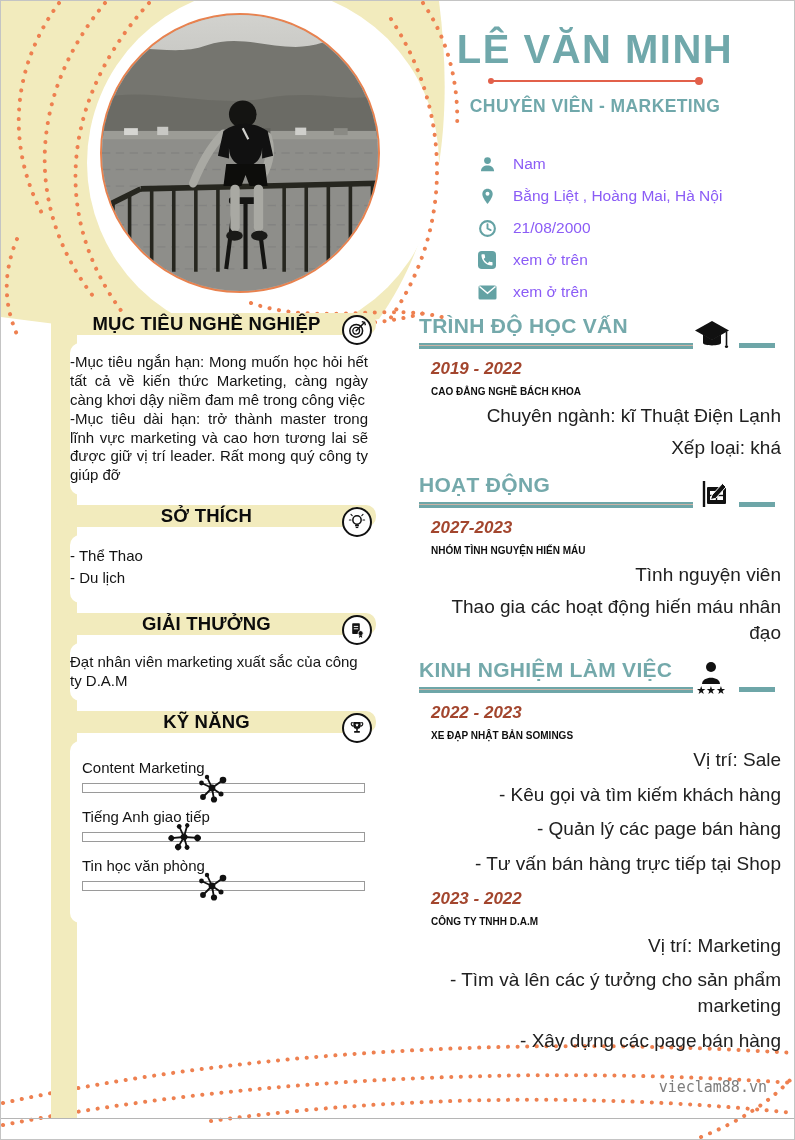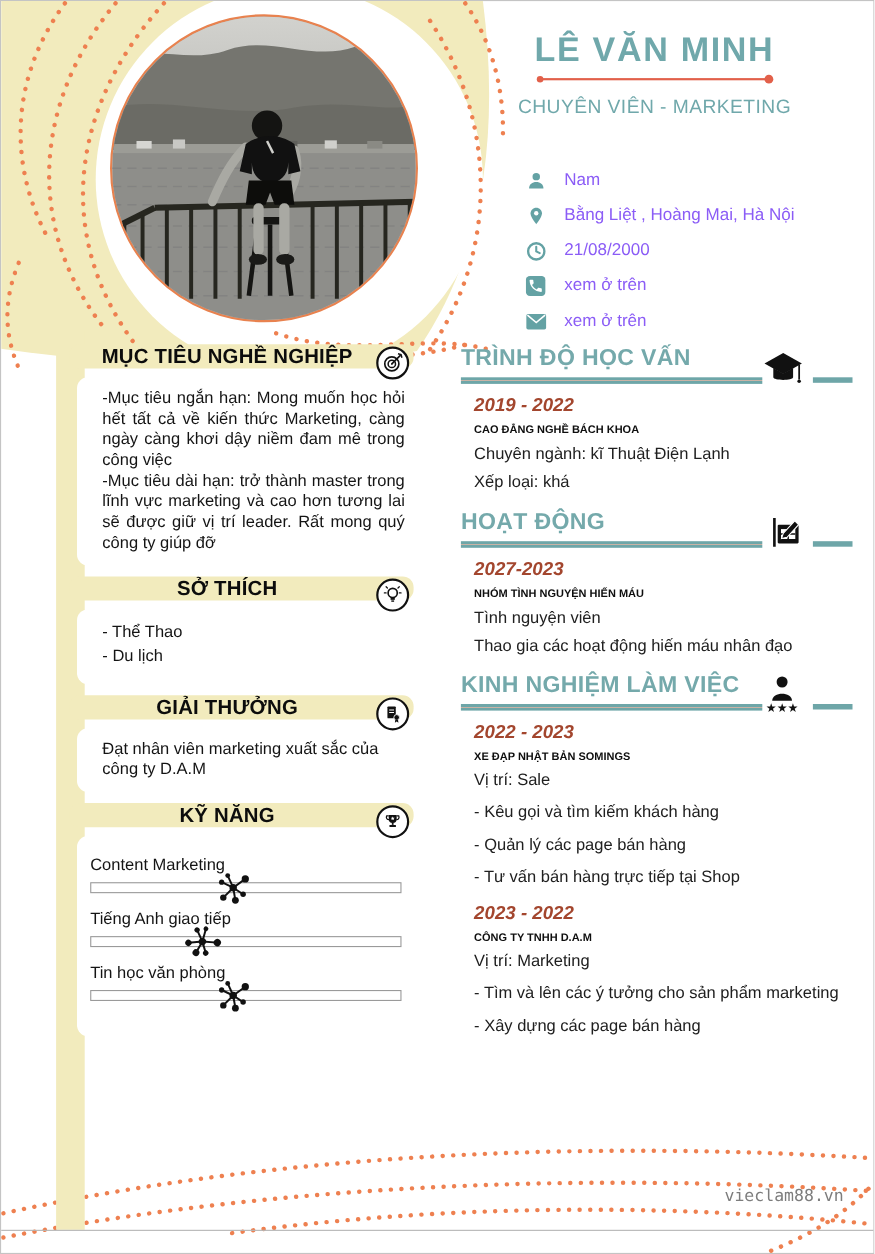--- a/index.html
+++ b/index.html
@@ -5,39 +5,39 @@
   html,body{margin:0;padding:0;background:#fff;}
   .page{position:relative;width:795px;height:1140px;background:#fff;border:1px solid #c4c4c4;
         box-sizing:border-box;overflow:hidden;font-family:"Liberation Sans",sans-serif;color:#1c1c1c;}
   .deco{position:absolute;left:0;top:0;z-index:1;}
   .yellow-strip{position:absolute;left:50px;top:300px;width:26px;height:817px;background:#f2ebbd;z-index:1;}
   .photo-wrap{position:absolute;left:99px;top:12px;width:276px;height:276px;border-radius:50%;
         border:2px solid #e8824f;overflow:hidden;z-index:3;background:#b9b9b5;}
   .photo-svg{width:100%;height:100%;display:block;}
   
   .header-block{position:absolute;left:408px;top:26px;width:372px;text-align:center;z-index:3;}
-  .name{font-size:31px;font-weight:bold;color:#70a8ab;letter-spacing:1.5px;}
+  .name{font-size:40px;font-weight:bold;color:#70a8ab;letter-spacing:1.5px;}
   .name-underline{position:relative;width:208px;height:2px;background:#e2604a;margin:8px auto 0;}
   .name-underline::before{content:"";position:absolute;left:-3px;top:-2px;width:6px;height:6px;border-radius:50%;background:#e2604a;}
   .name-underline::after{content:"";position:absolute;right:-4px;top:-3px;width:8px;height:8px;border-radius:50%;background:#e2604a;}
-  .job-title{margin-top:14px;font-size:17.5px;font-weight:normal;color:#70a8ab;letter-spacing:.4px;}
+  .job-title{margin-top:14px;font-size:17.5px;font-weight:bold;color:#70a8ab;letter-spacing:.4px;}
   
   .contact{position:absolute;left:476px;top:147px;z-index:3;}
   .contact-row{display:flex;align-items:center;height:32px;}
   .contact-icon{width:20px;display:flex;justify-content:center;align-items:center;}
   .contact-text{margin-left:16px;font-size:15.5px;color:#8b5cf6;}
   
   .left-col{position:absolute;left:62px;top:312px;width:313px;z-index:3;}
   .lsec-header{position:relative;height:22px;background:#f2ebbd;border-radius:10px;display:flex;
         align-items:center;justify-content:center;padding-right:34px;padding-left:8px;box-sizing:border-box;margin-top:10px;}
   .lsec-header:first-child{margin-top:0;}
   .htxt{font-size:18.5px;font-weight:bold;color:#0c0c0c;letter-spacing:.2px;white-space:nowrap;}
   .circle-icon{position:absolute;right:4px;top:2px;width:30px;height:30px;background:#fff;border:2px solid #111;
         border-radius:50%;box-sizing:border-box;display:flex;align-items:center;justify-content:center;}
-  .lcard{background:#fff;border-radius:10px;margin:8px 0 0 7px;padding:10px 8px 10px 23px;
+  .lcard{background:#fff;border-radius:10px;margin:8px 0 0 7px;padding:10px 8px 10px 0;
         font-size:15px;line-height:1.26;color:#141414;}
   .justify{text-align:justify;white-space:pre-line;}
   .hobby-line{line-height:1.45;}
   .skills-card{padding:18px 8px 16px 12px;min-height:148px;}
   .skill-row{margin-bottom:15px;}
   .skill-label{font-size:15px;margin-bottom:5px;}
   .skill-bar{position:relative;height:8px;border:1px solid #9a9a9a;background:#fff;margin-right:3px;}
   .skill-thumb{position:absolute;top:-14px;width:36px;height:36px;transform:translateX(-50%);}
   .skill-thumb.r2{transform:translateX(-50%) rotate(40deg);}
   
@@ -46,21 +46,21 @@
   .rsec-head{position:relative;}
   .rsec-title{font-size:21px;font-weight:bold;color:#74a9ab;letter-spacing:.3px;}
   .rsec-bar{margin-top:5px;width:274px;height:6px;
         background:linear-gradient(to bottom,#6ea6a8 0 38%,#c9b3a6 38% 58%,#6ea6a8 58% 100%);}
   .rsec-icon{position:absolute;right:50px;bottom:-3px;line-height:0;}
   .rsec-dash{position:absolute;right:6px;bottom:1px;width:36px;height:5px;background:#6ea6a8;}
   .rentry{padding-left:12px;margin-top:10px;}
   .rentry + .rentry{margin-top:12px;}
   .period{font-size:17px;font-style:italic;font-weight:bold;color:#a3462e;}
   .rheading{font-size:10px;font-weight:bold;margin-top:7px;color:#0e0e0e;}
-  .rline{font-size:15px;margin-top:6px;color:#202020;line-height:1.35;}
+  .rline{font-size:19px;margin-top:6px;color:#202020;line-height:1.35;text-align:right;}
   
   .watermark{position:absolute;right:27px;top:1077px;font-family:"DejaVu Sans Mono",monospace;
         font-size:15px;color:#7d7d7d;z-index:3;}
   .bottom-line{position:absolute;left:0;top:1117px;width:795px;height:1px;background:#b5b5b5;z-index:4;}
 </style>
 </head>
 <body>
 
 <div class="page">
 

